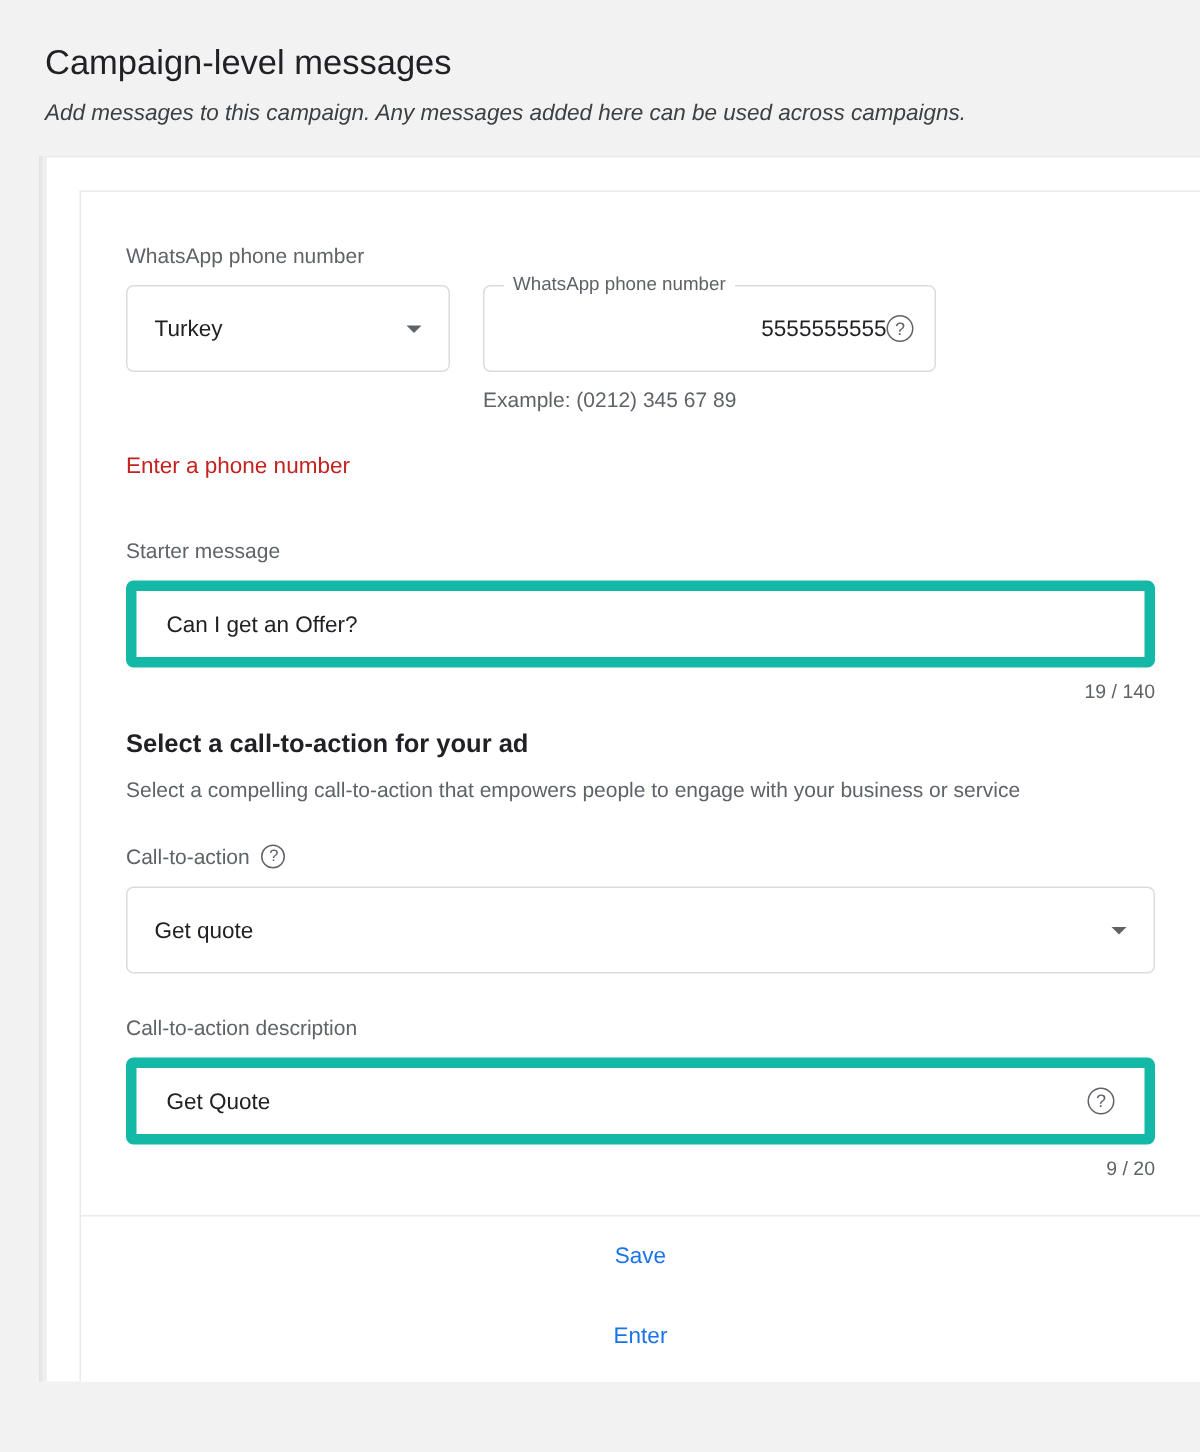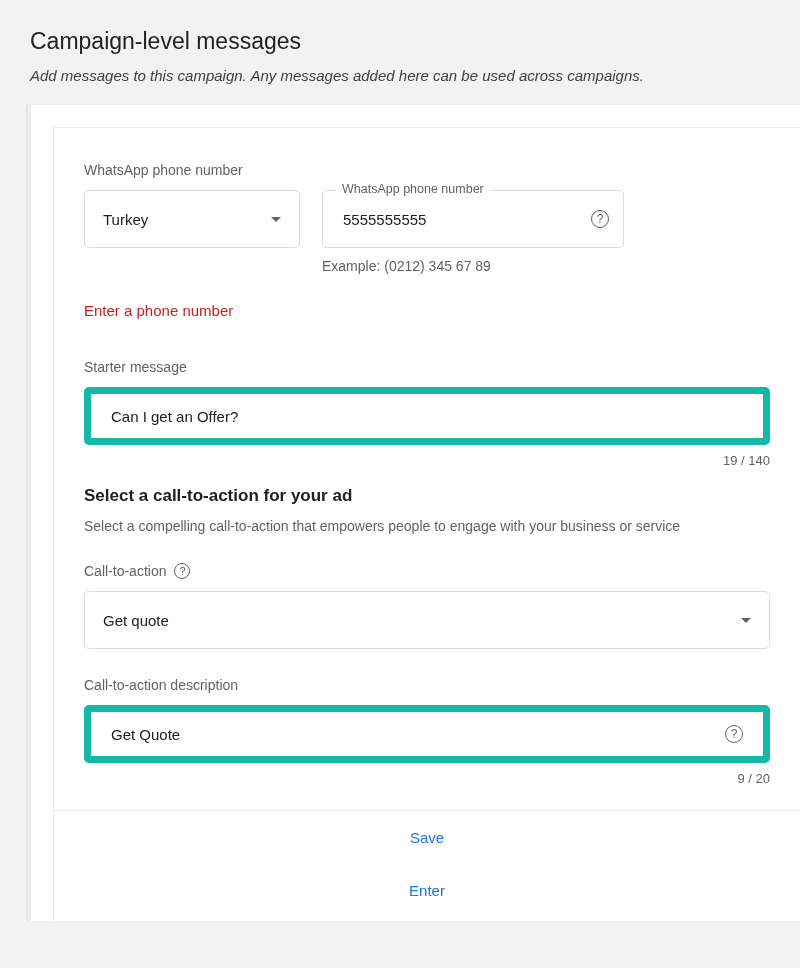--- a/index.html
+++ b/index.html
@@ -107,21 +107,21 @@
     color: #5f6368;
   }
   .phone-input-box {
     border: 1px solid #dadce0;
     border-radius: 5px;
     height: 58px;
     width: 302px;
     padding: 0 14px 0 20px;
     display: flex;
     align-items: center;
-    justify-content: space-between;
+    justify-content: flex-end;
     background: #fff;
   }
   .phone-input-box span.val {
     font-size: 15px;
     color: #202124;
   }
   .hint {
     font-size: 14px;
     color: #5f6368;
     margin-top: 10px;

